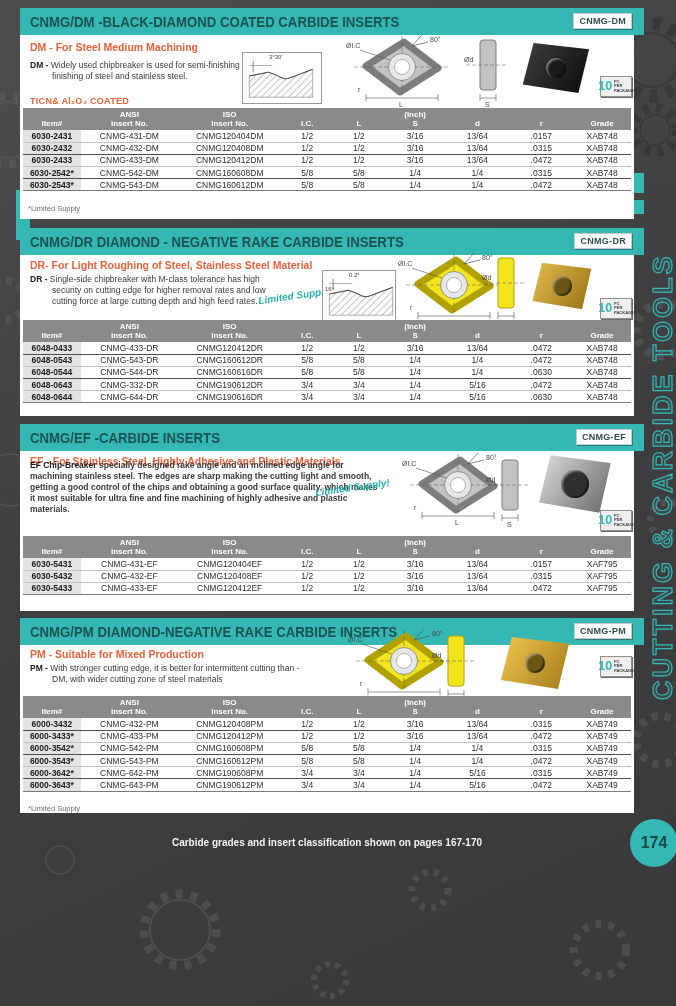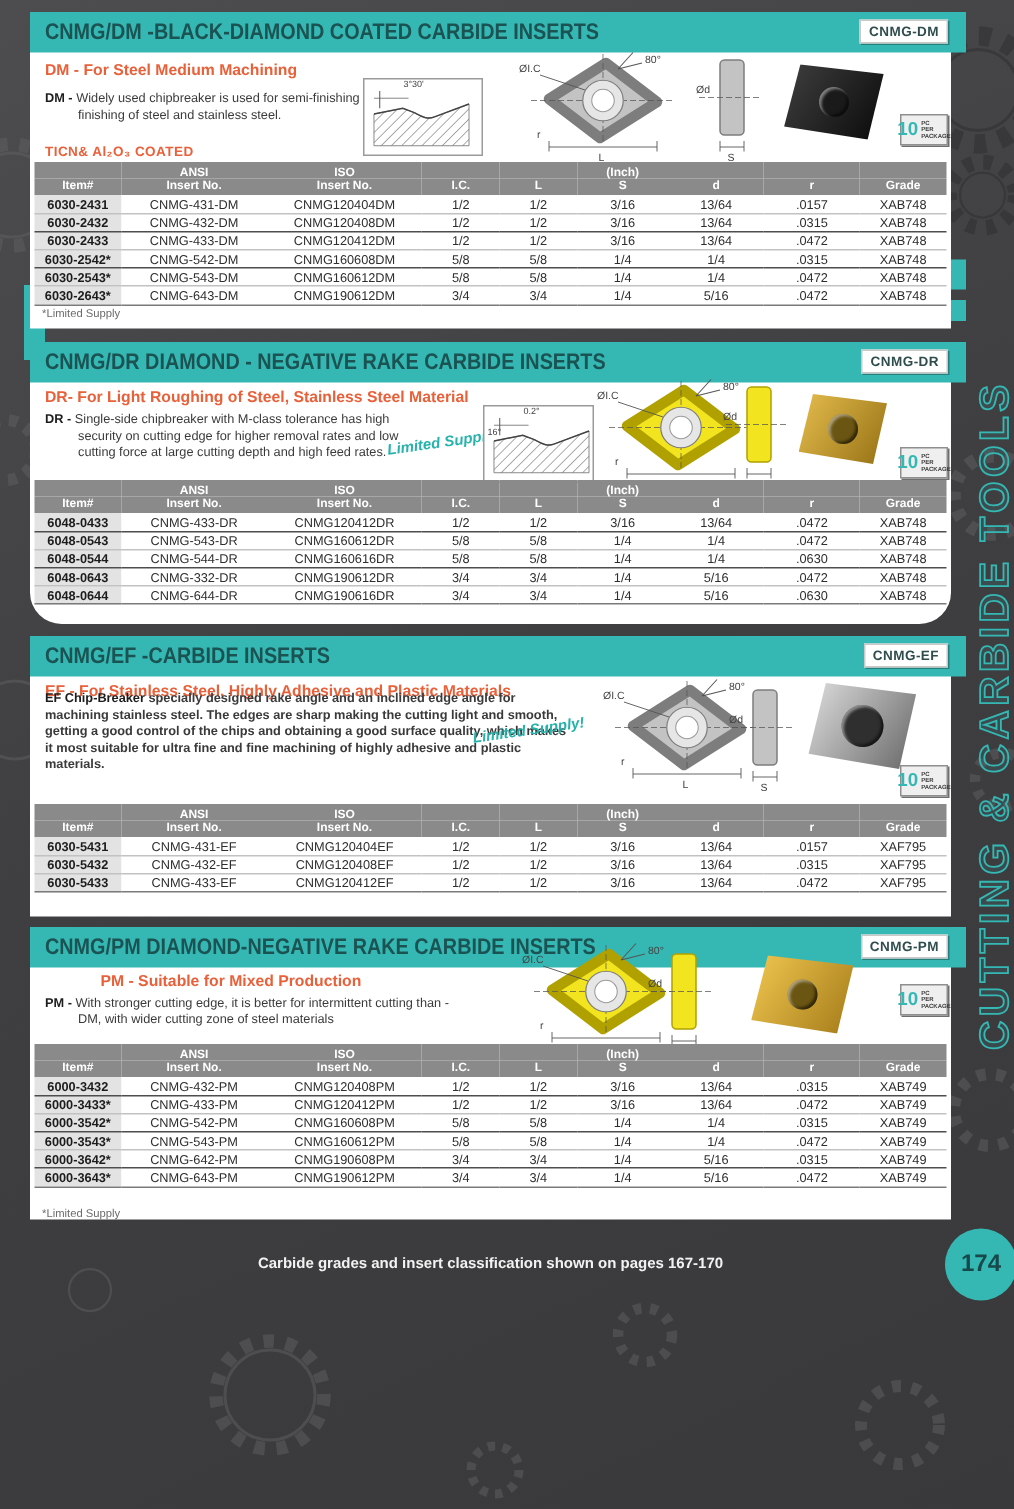--- a/index.html
+++ b/index.html
@@ -19,21 +19,21 @@
 
   
   .accent{position:absolute;background:var(--teal);z-index:1;}
   .accent-l1{left:16px;top:190px;width:14px;height:50px;}
   .accent-r1{left:634px;top:173px;width:10px;height:20px;}
   .accent-r2{left:634px;top:200px;width:10px;height:14px;}
 
   
   .card{position:absolute;left:20px;width:614px;background:#fff;z-index:2;}
   .card-dm{top:8px;height:211px;}
-  .card-dr{top:228px;height:188px;border-radius:21px;}
+  .card-dr{top:228px;height:188px;}
   .card-ef{top:424px;height:187px;}
   .card-pm{top:618px;height:195px;}
 
   .card-header{position:absolute;top:0;left:0;height:27px;width:624px;background:var(--teal);}
   .card-title{position:absolute;left:10px;top:5px;font-weight:bold;font-size:15px;color:var(--titlecol);
     transform:scaleX(0.88);transform-origin:left center;white-space:nowrap;letter-spacing:0px;}
   .badge{position:absolute;right:12px;top:5px;background:#fff;color:#2f4d4d;font-weight:bold;font-size:9px;
     padding:2px 5px;border:1px solid #c9c9c9;box-shadow:1px 1px 0 rgba(0,0,0,.3);letter-spacing:.3px;}
 
   .subtitle{position:absolute;left:10px;font-size:10.5px;font-weight:bold;color:var(--orange);white-space:nowrap;}
@@ -107,21 +107,21 @@
 
   .card-ef .subtitle{top:31px;}
   .card-ef .desc{top:36px;width:352px;font-weight:bold;}
   .card-ef .limited{left:295px;top:58px;}
   .card-ef .topview{left:382px;top:28px;}
   .card-ef .sideview{left:466px;top:30px;}
   .card-ef .photo{left:516px;top:28px;width:78px;height:64px;}
   .card-ef .pack{left:580px;top:86px;}
   .card-ef .tbl{top:112px;}
 
-  .card-pm .subtitle{top:30px;margin-left:37px;}
+  .card-pm .subtitle{top:30px;}
   .card-pm .desc{top:45px;width:280px;}
   .card-pm .topview{left:328px;top:10px;}
   .card-pm .sideview{left:412px;top:12px;}
   .card-pm .photo{left:478px;top:16px;width:74px;height:58px;}
   .card-pm .pack{left:580px;top:38px;}
   .card-pm .tbl{top:78px;}
   .card-pm .footnote{top:186px;}
 
   
   .sidebar-text{position:absolute;left:648px;top:700px;transform:rotate(-90deg);transform-origin:0 0;
@@ -330,31 +330,20 @@
             <td class="col-item">6030-2543*</td>
             <td>CNMG-543-DM</td>
             <td>CNMG160612DM</td>
             <td>5/8</td>
             <td>5/8</td>
             <td>1/4</td>
             <td>1/4</td>
             <td>.0472</td>
             <td>XAB748</td>
           </tr>
-          <tr>
-            <td class="col-item">6030-2643*</td>
-            <td>CNMG-643-DM</td>
-            <td>CNMG190612DM</td>
-            <td>3/4</td>
-            <td>3/4</td>
-            <td>1/4</td>
-            <td>5/16</td>
-            <td>.0472</td>
-            <td>XAB748</td>
-          </tr>
         </tbody>
     </table>
 
     <div class="footnote">*Limited Supply</div>
   </section>
 
   <section class="card card-dr" style="--ins: #f2e41f; --ins-st: #b0a000; --p1: #e2ba4c; --p2: #9a7517; --ph: #6b5512;">
     <div class="card-header">
       <div class="card-title">CNMG/DR DIAMOND - NEGATIVE RAKE CARBIDE INSERTS</div>
       <div class="badge">CNMG-DR</div>

